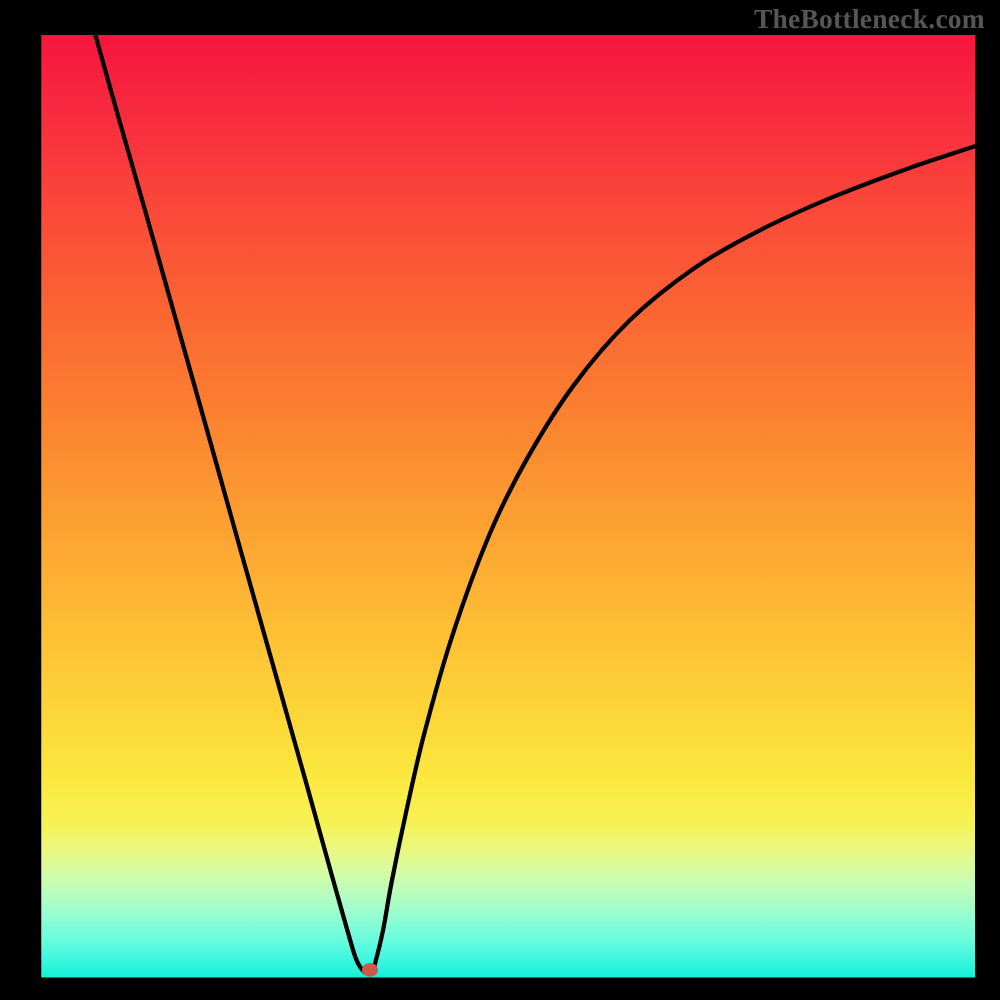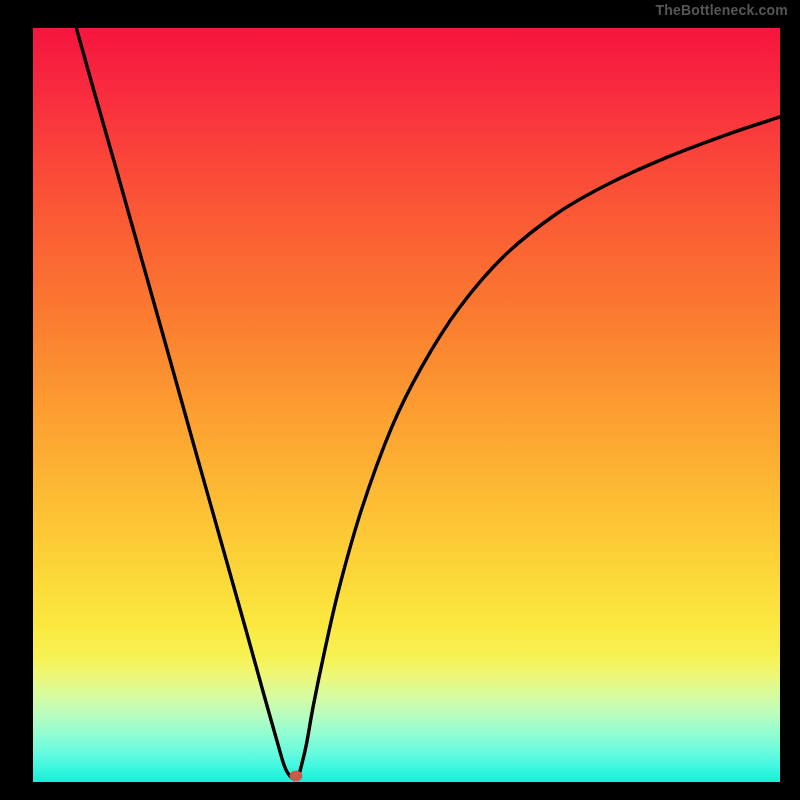--- a/index.html
+++ b/index.html
@@ -13,22 +13,22 @@
   .frame {
     position: relative;
     width: 800px;
     height: 800px;
     background: #000;
   }
   .watermark {
     position: absolute;
     top: 2px;
     right: 12px;
-    font-family: Liberation Sans, sans-serif;
-    font-size: 14px;
+    font-family: Liberation Serif, serif;
+    font-size: 22px;
     font-weight: 600;
     color: #565656;
     letter-spacing: 0.2px;
     z-index: 10;
   }
   .plot {
     position: absolute;
     left: 33px;
     top: 28px;
     width: 747px;

